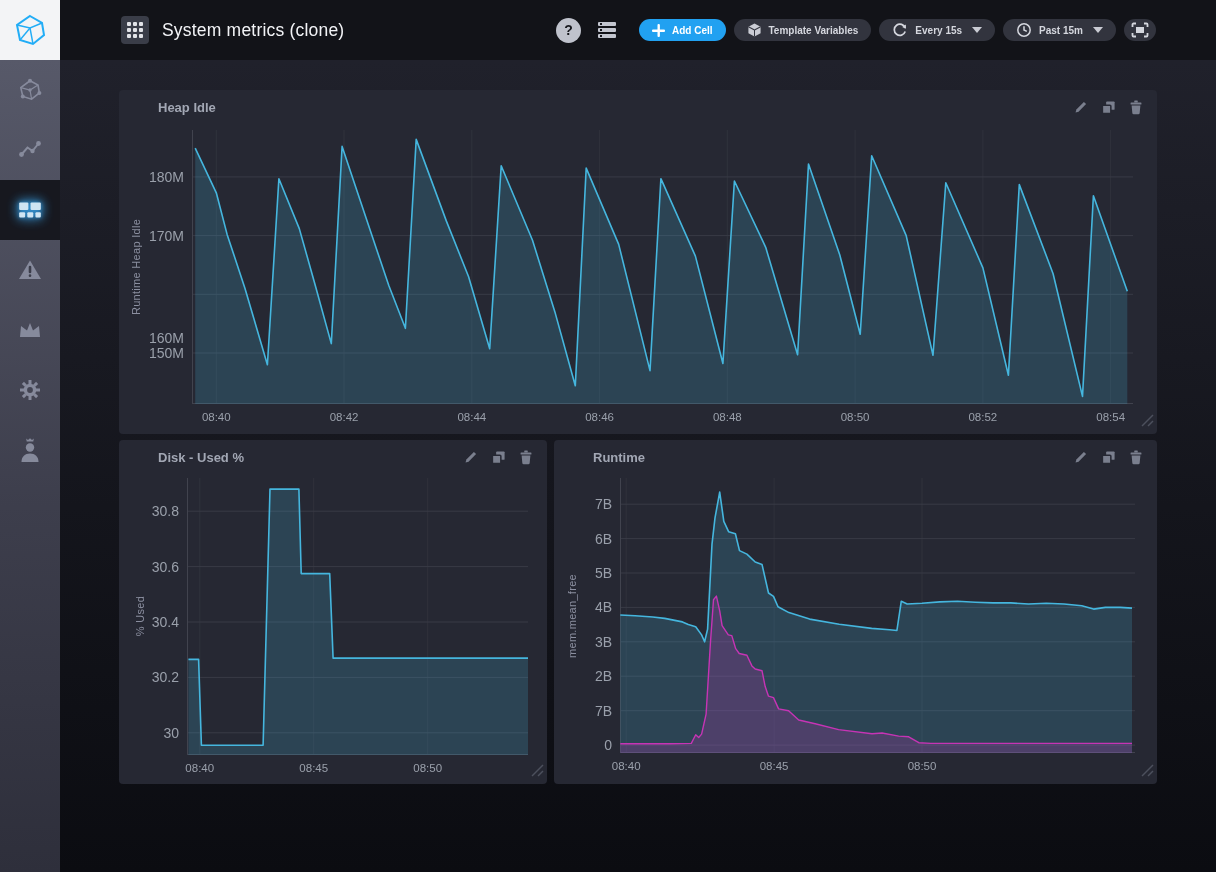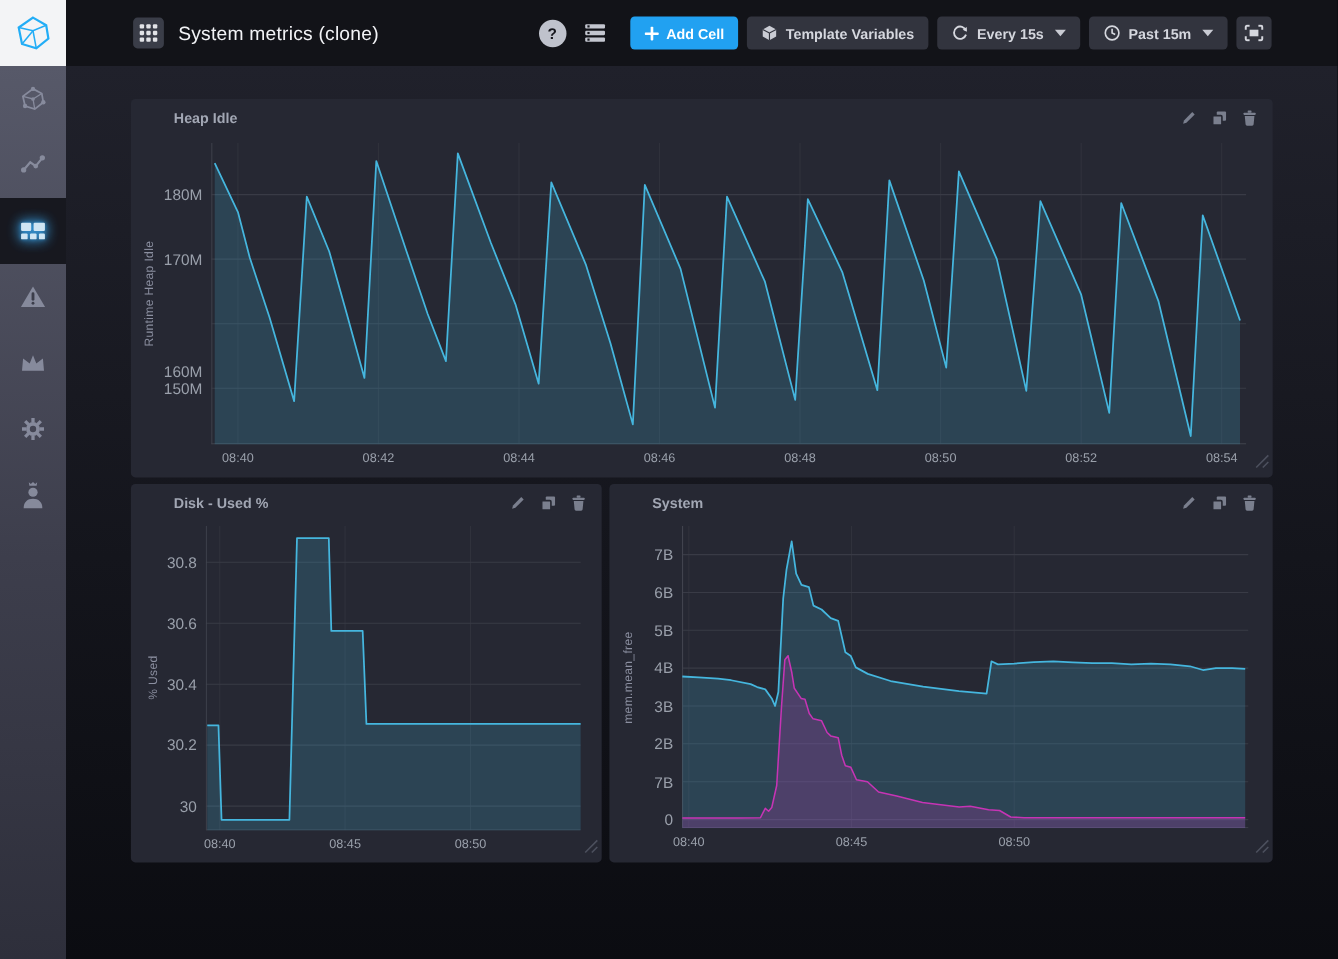--- a/index.html
+++ b/index.html
@@ -14,23 +14,23 @@
   .grid-btn { width:28px; height:28px; border-radius:4px; background:#3a3d48;
               display:flex; align-items:center; justify-content:center; cursor:pointer; }
   .grid-btn .dots { display:grid; grid-template-columns:repeat(3,4px); grid-gap:2px; }
   .grid-btn .dots i { width:4px; height:4px; background:#e2e3e7; border-radius:1px; }
   .dash-title { margin-left:13px; color:#f2f3f6; font-size:17.5px; letter-spacing:.2px; }
   .top-right { margin-left:auto; display:flex; align-items:center; gap:8px; }
   .help-circle { width:25px; height:25px; border-radius:50%; background:#bfc2cc;
                  color:#15161c; font-weight:bold; font-size:14px; display:flex;
                  align-items:center; justify-content:center; margin-right:8px; cursor:pointer; }
   .list-ic { margin-right:14px; cursor:pointer; display:flex; }
-  .btn { height:30px; border:none; border-radius:4px; background:#32343e;
+  .btn { height:22px; border:none; border-radius:12px; background:#32343e;
          color:#d5d7de; font-family:"Liberation Sans",sans-serif; font-weight:bold;
-         font-size:13px; display:flex; align-items:center; gap:7px; padding:0 13px;
+         font-size:10px; display:flex; align-items:center; gap:7px; padding:0 13px;
          cursor:pointer; white-space:nowrap; }
   .btn.blue { background:#21a1f1; color:#fff; }
   .btn.square { width:32px; padding:0; justify-content:center; }
   .caret { width:0; height:0; border-left:5px solid transparent; border-right:5px solid transparent;
            border-top:6px solid #c9cbd3; margin-left:3px; }
 
   
   .logo-box { position:absolute; left:0; top:0; width:60px; height:60px;
               background:#f3f4f6; display:flex; align-items:center; justify-content:center; cursor:pointer; }
   .sidebar { position:absolute; left:0; top:60px; width:60px; bottom:0;
@@ -376,21 +376,21 @@
         <div class="xtick" style="left: 278.706px; top: 288px;">08:50</div>
       </div>
     <span class="rsz"><svg width="14" height="14" viewBox="0 0 14 14" stroke="#565a68" stroke-width="1.4">
           <line x1="2" y1="13" x2="13" y2="2"></line>
           <line x1="8" y1="13" x2="13" y2="8"></line>
         </svg></span>
   </div>
 
   <div class="panel" id="panel-memory">
     <div class="panel-head">
-      <span class="panel-title">System</span>
+      <span class="panel-title">Runtime</span>
       <span class="panel-actions">
         <span>
             <svg width="14" height="14" viewBox="0 0 16 16" fill="#7a7f8e">
               <path d="M11.3 2.2 l2.5 2.5 -8.6 8.6 -3.4 0.9 0.9-3.4 z"></path>
             </svg>
           </span>
         <span>
             <svg width="15" height="15" viewBox="0 0 16 16">
               <rect x="5.5" y="1.5" width="9" height="9" rx="1" fill="#7a7f8e"></rect>
               <rect x="1.5" y="5.5" width="9" height="9" rx="1" fill="#7a7f8e" stroke="#262833" stroke-width="1.6"></rect>

